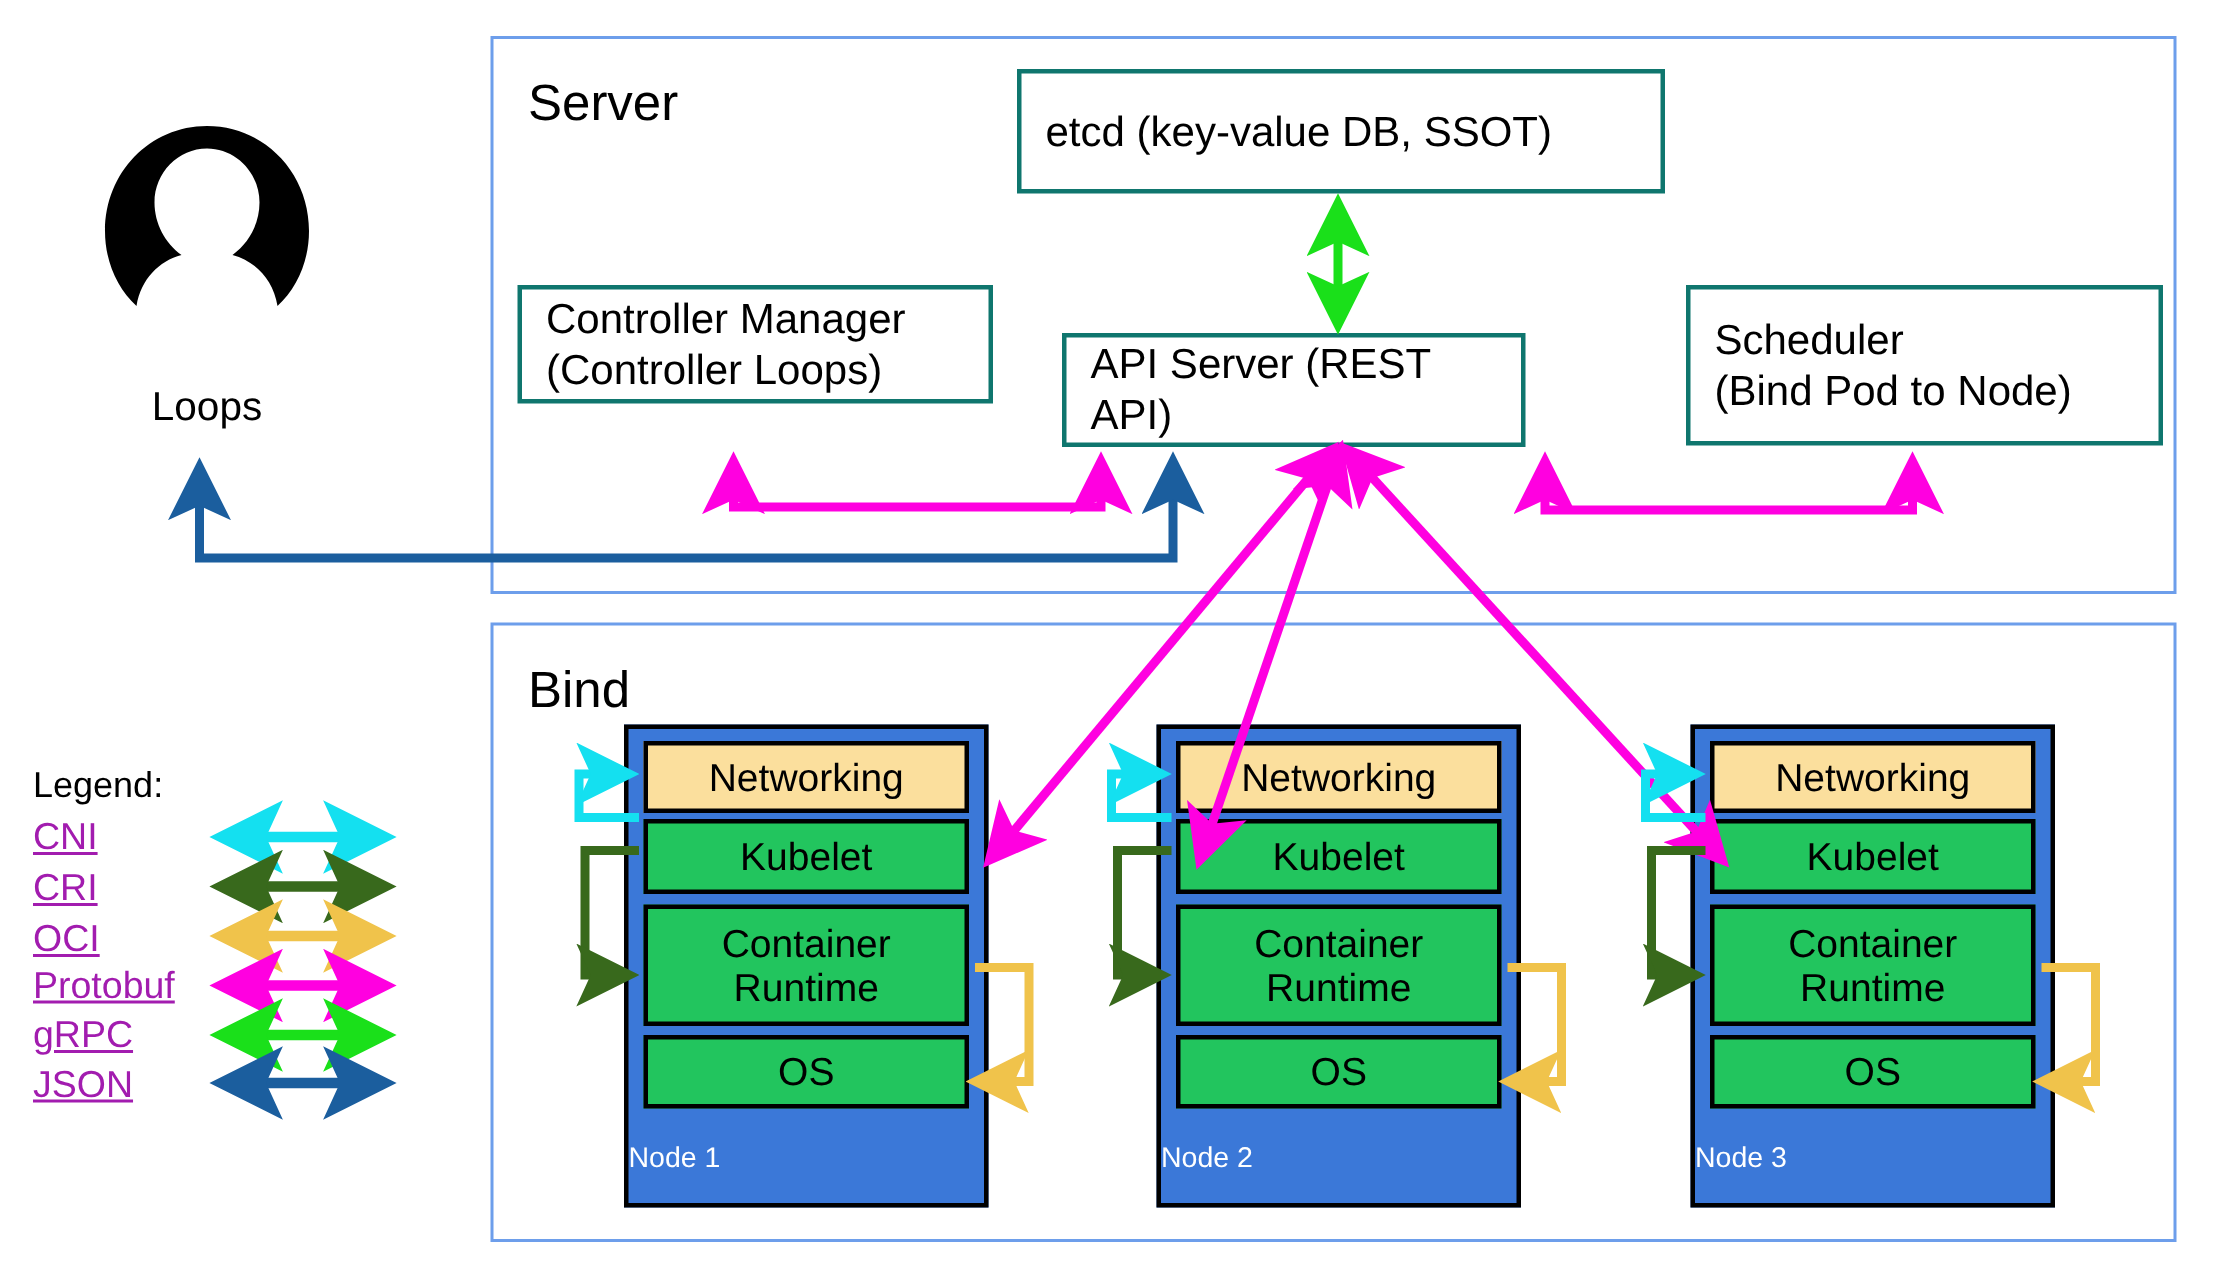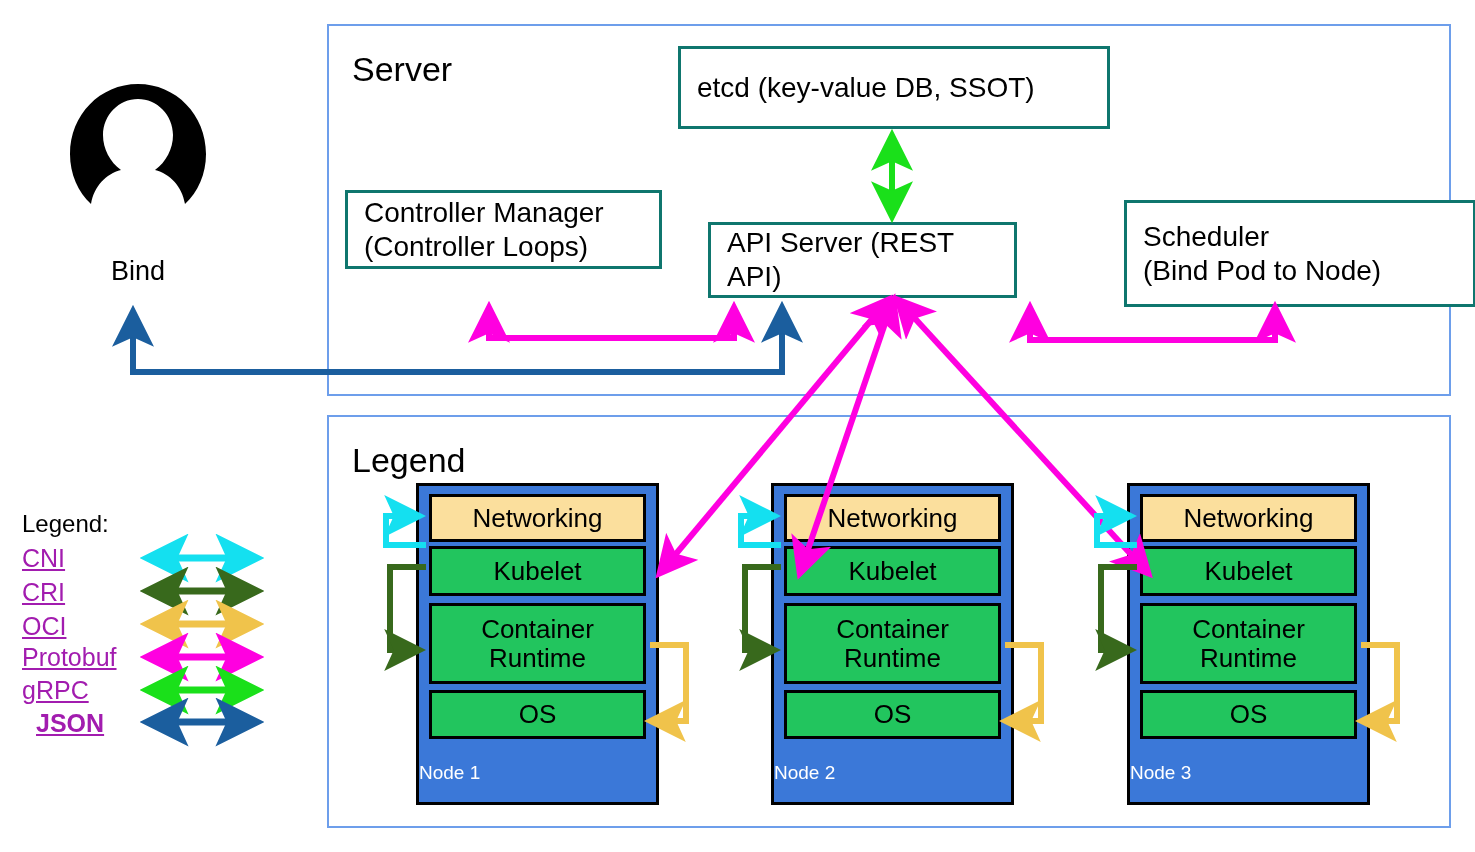--- a/index.html
+++ b/index.html
@@ -39,45 +39,45 @@
 <body>
 
 <div class="abs" style="left:64px;top:82px;width:148px;height:140px;">
   <svg width="148" height="140" viewBox="0 0 148 140">
     <path d="M74 2 C36 2 6 33 6 72 C6 92 14 110 27 122 C30 104 42 92 57 88
              C46 80 39 67 39 53 C39 33 55 17 74 17 C93 17 109 33 109 53
              C109 67 102 80 91 88 C106 92 118 104 121 122
              C134 110 142 92 142 72 C142 33 112 2 74 2 Z" fill="#000"></path>
   </svg>
 </div>
-<div class="user-label" style="left:68px;top:258px;">Bind</div>
+<div class="user-label" style="left:68px;top:258px;">Loops</div>
 
 <div class="group-box" style="left:327px;top:24px;width:1124px;height:372px;"></div>
 <div class="group-title" style="left:352px;top:52px;">Server</div>
 
 <div class="mbox" style="left:678px;top:46px;width:432px;height:83px;">
   <div class="txt">etcd (key-value DB, SSOT)</div>
 </div>
 
 <div class="mbox" style="left:345px;top:190px;width:317px;height:79px;">
   <div class="txt">Controller Manager
 (Controller Loops)</div>
 </div>
 
 <div class="mbox" style="left:708px;top:222px;width:309px;height:76px;">
   <div class="txt">API Server (REST API)</div>
 </div>
 
-<div class="mbox" style="left:1124px;top:200px;width:352px;height:107px;">
+<div class="mbox" style="left:1124px;top:190px;width:318px;height:107px;">
   <div class="txt">Scheduler
 (Bind Pod to Node)</div>
 </div>
 
 <div class="group-box" style="left:327px;top:415px;width:1124px;height:413px;"></div>
-<div class="group-title" style="left:352px;top:443px;">Legend</div>
+<div class="group-title" style="left:352px;top:443px;">Bind</div>
 
 <div class="node" style="left:416px;top:483px;width:243px;height:322px;">
   <div class="nrow net" style="top:8px;height:48px;">
     <div class="t">Networking</div>
     </div>
   <div class="nrow" style="top:60px;height:50px;">
     <div class="t">Kubelet</div>
     </div>
   <div class="nrow" style="top:117px;height:81px;">
     <div class="t">Container
@@ -122,21 +122,21 @@
     </div>
   <div class="node-name" style="top:277px;">Node 3</div>
 </div>
 
 <div class="legend-title" style="left:22px;top:512px;">Legend:</div>
 <div class="legend-item" style="left:22px;top:546px;">CNI</div>
 <div class="legend-item" style="left:22px;top:580px;">CRI</div>
 <div class="legend-item" style="left:22px;top:614px;">OCI</div>
 <div class="legend-item" style="left:22px;top:645px;">Protobuf</div>
 <div class="legend-item" style="left:22px;top:678px;">gRPC</div>
-<div class="legend-item" style="left:36px;top:711px;font-weight:bold;">JSON</div>
+<div class="legend-item" style="left:22px;top:711px;">JSON</div>
 
 <svg class="overlay">
   <defs>
     <marker id="ah-cyan" markerWidth="7" markerHeight="7" refX="5.8" refY="3.5" orient="auto">
       <path d="M0,0 L7,3.5 L0,7 L1.6,3.5 Z" fill="#14e0f0"></path>
       </marker>
     <marker id="ah-cyan-s" markerWidth="7" markerHeight="7" refX="5.8" refY="3.5" orient="auto-start-reverse">
       <path d="M0,0 L7,3.5 L0,7 L1.6,3.5 Z" fill="#14e0f0"></path>
       </marker>
     <marker id="ah-cri" markerWidth="7" markerHeight="7" refX="5.8" refY="3.5" orient="auto">

